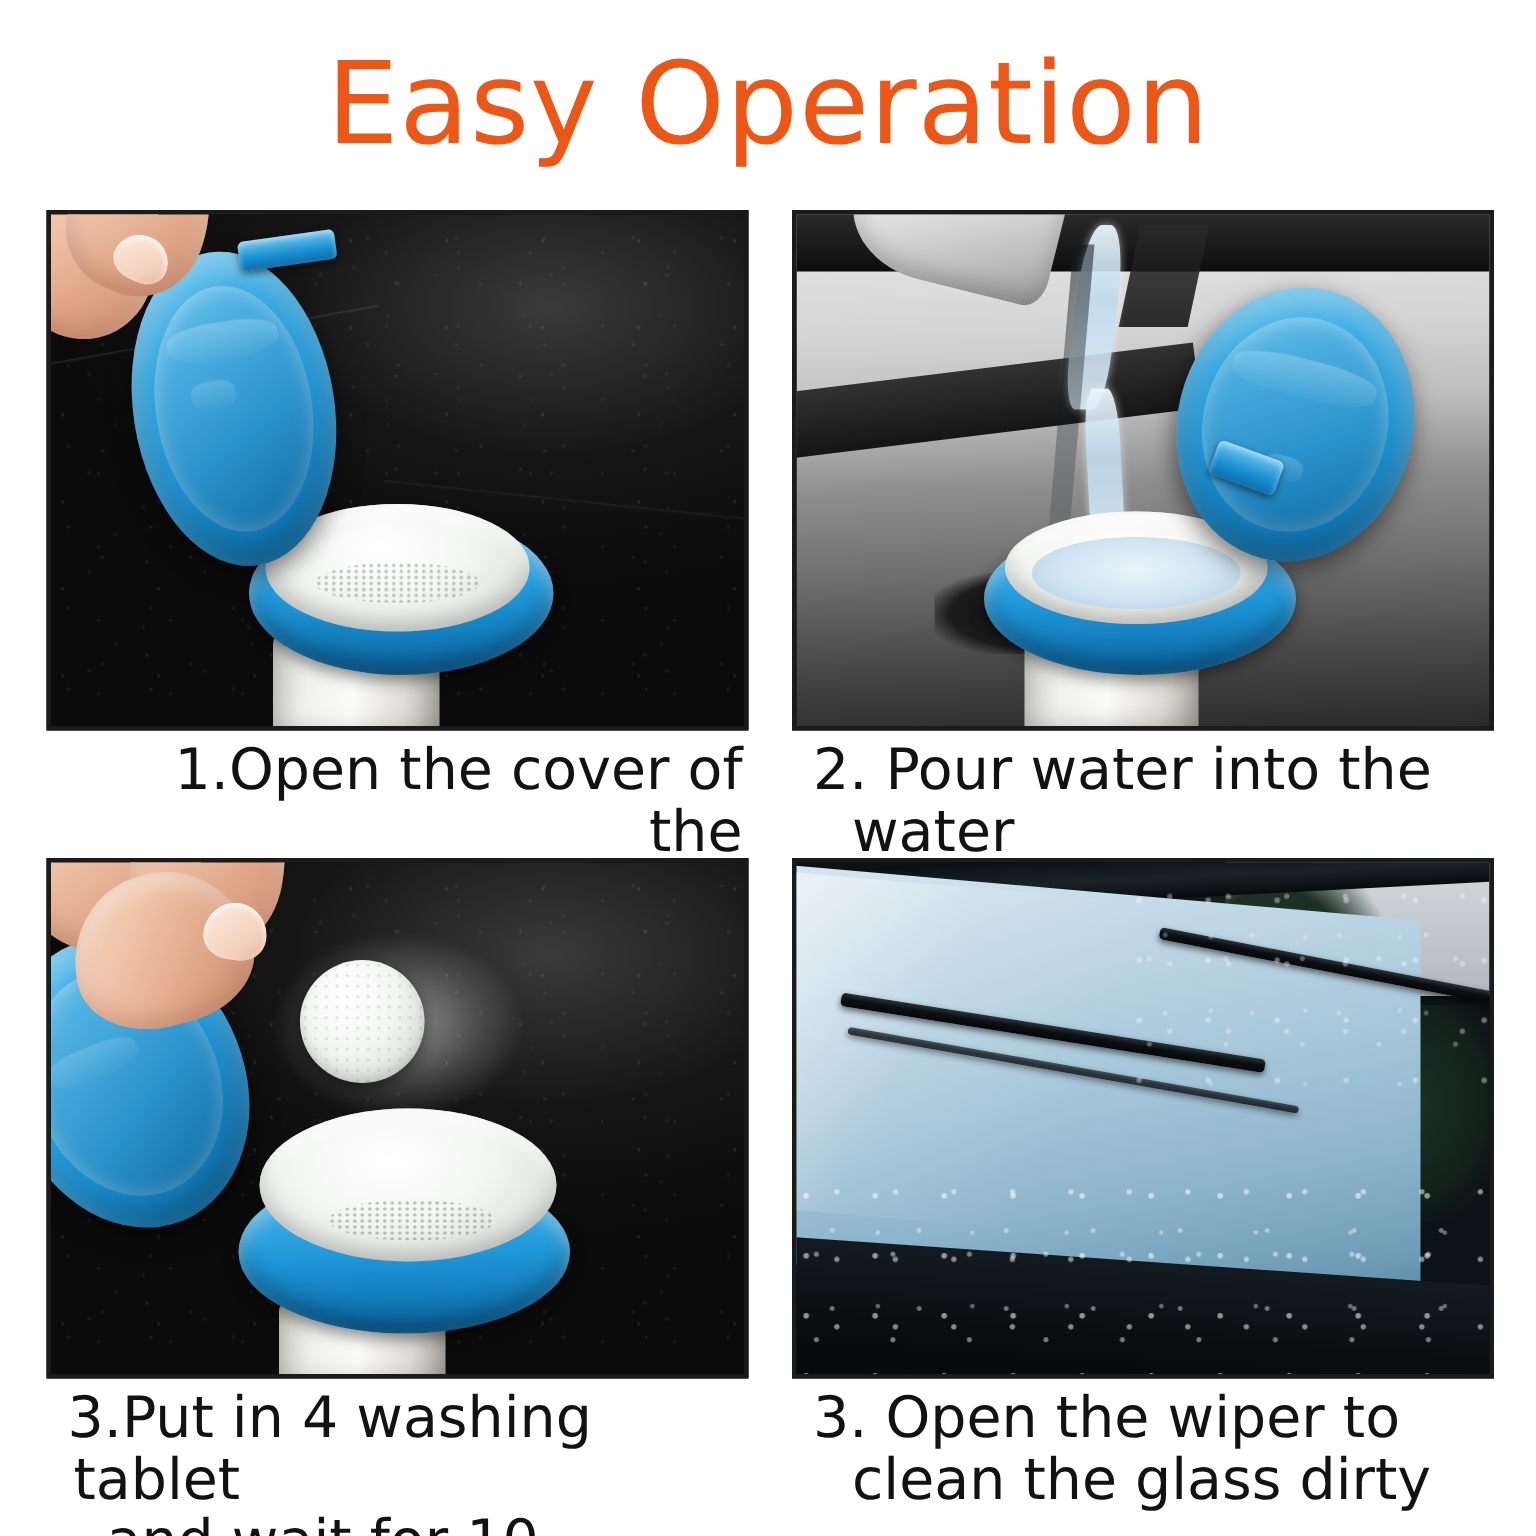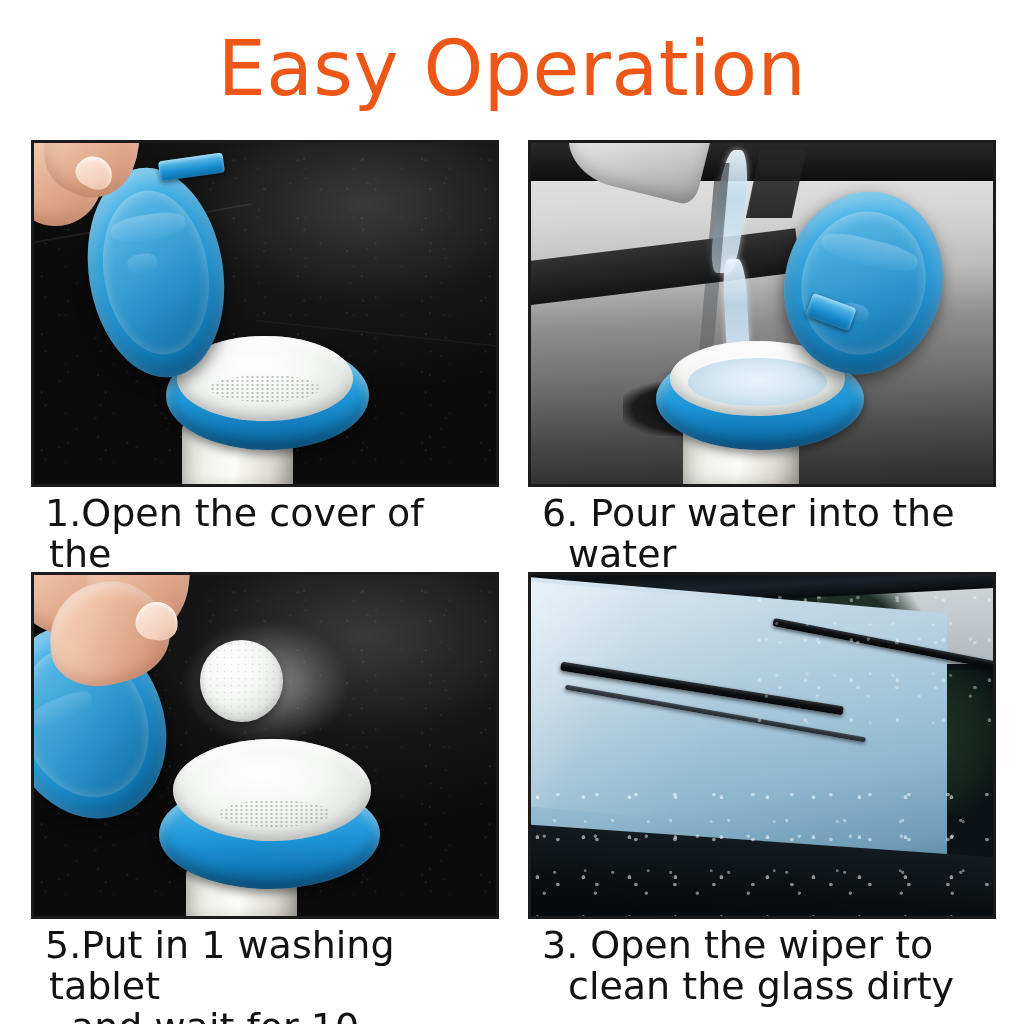--- a/index.html
+++ b/index.html
@@ -43,21 +43,21 @@
     position: absolute;
     top: 140px;
     left: 31px;
     width: 964px;
     height: 872px;
   }
   .cell {
     position: absolute;
     width: 468px;
   }
-  .cell.c1 { left: 0;     top: 0; }
+  .cell.c1 { left: 0;     top: 0; text-align: right; }
   .cell.c2 { left: 497px; top: 0; }
   .cell.c3 { left: 0;     top: 432px; }
   .cell.c4 { left: 497px; top: 432px; }
 
   .photo {
     position: relative;
     width: 468px;
     height: 347px;
     border: 3px solid #1b1b1b;
     box-sizing: border-box;
@@ -314,21 +314,21 @@
         <div class="layer" style="left:34%;top:63%;width:30%;height:14%;border-radius:50%;background:radial-gradient(ellipse at 50% 45%,#e9f4fb 0%,#cfe4f1 55%,#aecadd 100%);"></div>
 
         <div class="layer lid" style="left:55%;top:14%;width:34%;height:54%;transform:rotate(14deg);">
           <div class="lid-inner"></div>
           <div class="lid-emboss" style="left:18%;top:26%;width:62%;height:14%;"></div>
           <div class="lid-emboss" style="left:40%;top:62%;width:18%;height:9%;opacity:.6;"></div>
         </div>
         <div class="layer hinge" style="left:60%;top:46%;width:10%;height:7%;transform:rotate(20deg);"></div>
       </div>
       <div class="caption">
-        <span>6. Pour water into the</span>
+        <span>2. Pour water into the</span>
         <span class="l2">water</span>
       </div>
     </div>
 
     <div class="cell c3">
       <div class="photo">
         <div class="bay"></div>
         <div class="bay-speckle"></div>
 
         <div class="layer neck" style="left:33%;top:86%;width:24%;height:18%;"></div>
@@ -345,21 +345,21 @@
         <div class="layer finger" style="left:12%;top:-22%;width:22%;height:40%;transform:rotate(10deg);"></div>
         <div class="layer finger" style="left:3%;top:2%;width:26%;height:30%;transform:rotate(-14deg);"></div>
         <div class="layer nail" style="left:22%;top:8%;width:9%;height:11%;transform:rotate(8deg);"></div>
 
         <div class="glow" style="left:32%;top:14%;width:36%;height:36%;"></div>
         <div class="tablet" style="left:36%;top:19%;width:18%;height:24%;">
           <div class="tablet-speck"></div>
         </div>
       </div>
       <div class="caption">
-        <span>5.Put in 1 washing tablet</span>
+        <span>3.Put in 4 washing tablet</span>
         <span class="l2">and wait for 10 minutes</span>
       </div>
     </div>
 
     <div class="cell c4">
       <div class="photo">
         <div class="wind-bg"></div>
         <div class="bldg" style="left:62%;top:0;width:38%;height:26%;"></div>
         <div class="tree" style="left:52%;top:4%;width:34%;height:54%;"></div>
         <div class="tree" style="left:74%;top:28%;width:28%;height:42%;opacity:.8;"></div>

